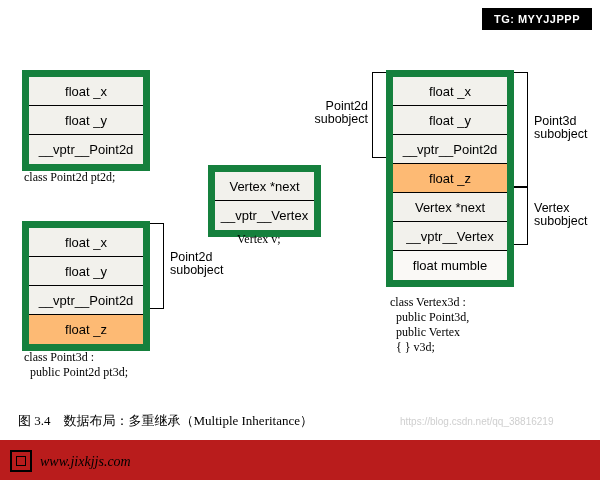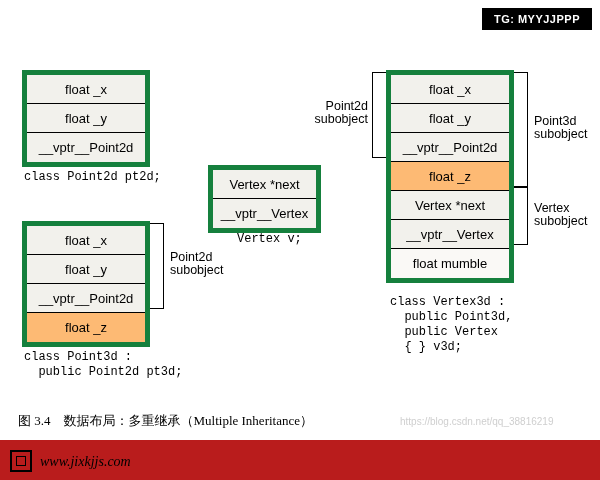--- a/index.html
+++ b/index.html
@@ -31,21 +31,21 @@
     font-size: 11px;
     font-weight: bold;
     letter-spacing: 0.5px;
     padding: 5px 12px;
     font-family: "Liberation Sans", sans-serif;
   }
 
   
   .stack {
     position: absolute;
-    border: 5px solid #15803d;
+    border: 7px solid #15803d;
     box-sizing: border-box;
     background: #f2f1ec;
   }
   .cell {
     height: 29px;
     line-height: 29px;
     text-align: center;
     font-size: 13px;
     color: #000;
     border-bottom: 1px solid #000;
@@ -56,21 +56,21 @@
   }
   .cell:last-child { border-bottom: none; }
   .cell.shaded { background: #fdba74; }
   .cell.plain  { background: #faf9f6; }
 
   .caption {
     position: absolute;
     font-size: 12px;
     color: #000;
     line-height: 15px;
-    font-family: Liberation Mono, monospace;
+    font-family: Liberation Serif, serif;
     white-space: pre;
   }
   .label {
     position: absolute;
     font-size: 12.5px;
     color: #000;
     line-height: 13px;
     font-family: "Liberation Sans", sans-serif;
     white-space: pre;
     text-align: left;

